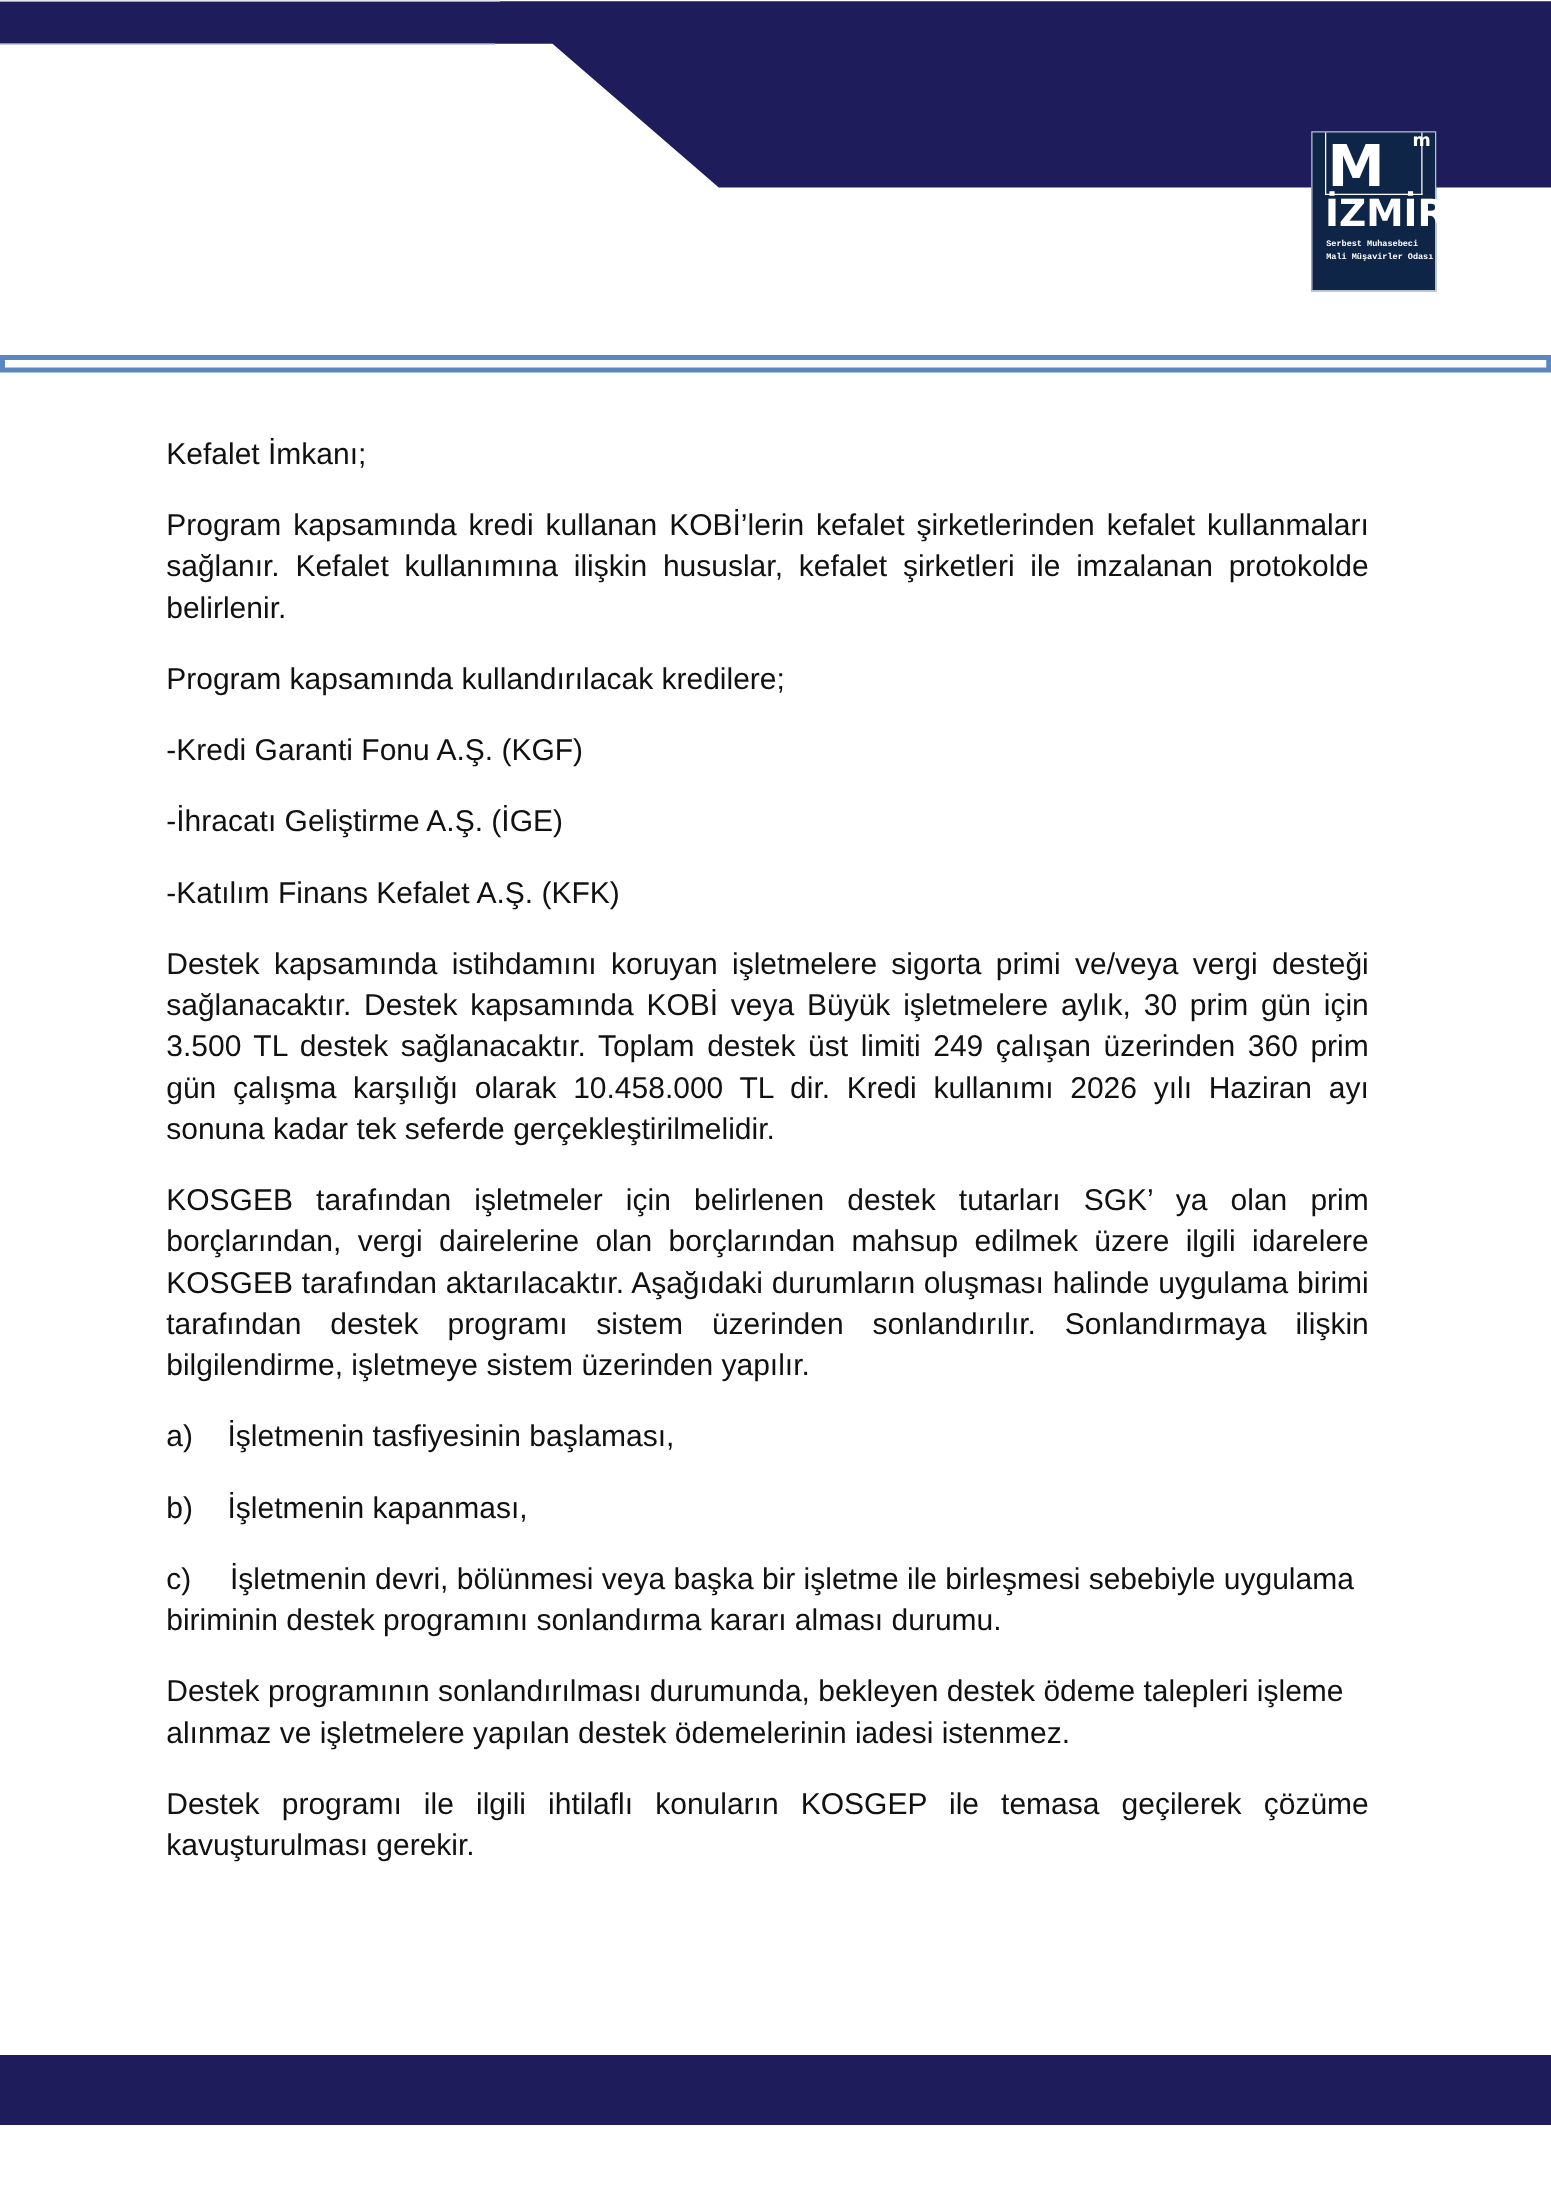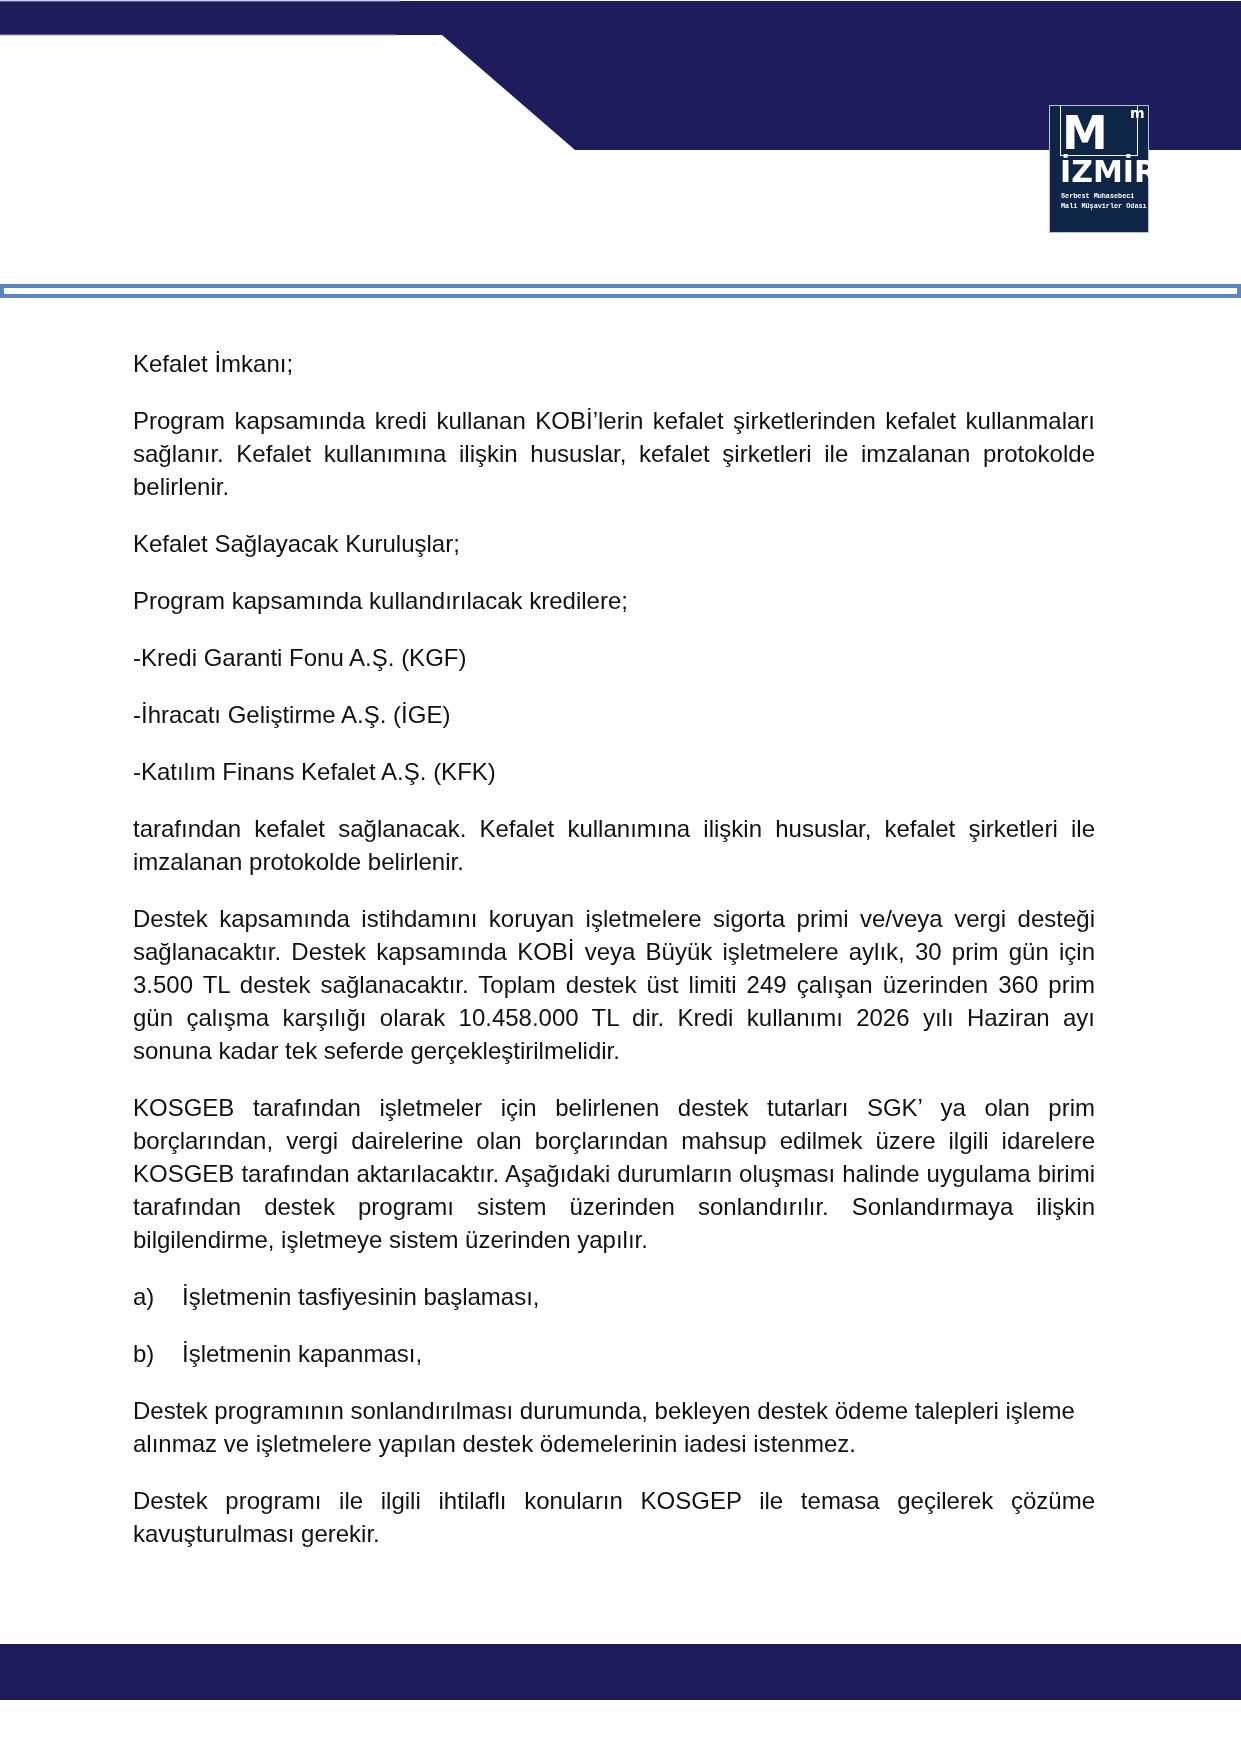--- a/index.html
+++ b/index.html
@@ -75,35 +75,36 @@
   <span class="city">İZMİR</span>
   <span class="sub1">Serbest Muhasebeci</span>
   <span class="sub2">Mali Müşavirler Odası</span>
 </div>
 
 <div class="separator"></div>
 
 <div class="content">
   <p class="heading">Kefalet İmkanı;</p>
   <p>Program kapsamında kredi kullanan KOBİ’lerin kefalet şirketlerinden kefalet kullanmaları sağlanır. Kefalet kullanımına ilişkin hususlar, kefalet şirketleri ile imzalanan protokolde belirlenir.</p>
-  <p class="heading">Kefalet Sağlayacak Kuruluşlar;</p>
   <p class="heading">Program kapsamında kullandırılacak kredilere;</p>
   <p class="heading">-Kredi Garanti Fonu A.Ş. (KGF)</p>
   <p class="heading">-İhracatı Geliştirme A.Ş. (İGE)</p>
   <p class="heading">-Katılım Finans Kefalet A.Ş. (KFK)</p>
-  <p class="cond">tarafından kefalet sağlanacak. Kefalet kullanımına ilişkin hususlar, kefalet şirketleri ile imzalanan protokolde belirlenir.</p>
   <p class="cond">Destek kapsamında istihdamını koruyan işletmelere sigorta primi ve/veya vergi desteği sağlanacaktır. Destek kapsamında KOBİ veya Büyük işletmelere aylık, 30 prim gün için 3.500 TL destek sağlanacaktır. Toplam destek üst limiti 249 çalışan üzerinden 360 prim gün çalışma karşılığı olarak 10.458.000 TL dir. Kredi kullanımı 2026 yılı Haziran ayı sonuna kadar tek seferde gerçekleştirilmelidir.</p>
   <p class="cond">KOSGEB tarafından işletmeler için belirlenen destek tutarları SGK’ ya olan prim borçlarından, vergi dairelerine olan borçlarından mahsup edilmek üzere ilgili idarelere KOSGEB tarafından aktarılacaktır. Aşağıdaki durumların oluşması halinde uygulama birimi tarafından destek programı sistem üzerinden sonlandırılır. Sonlandırmaya ilişkin bilgilendirme, işletmeye sistem üzerinden yapılır.</p>
 
   <div class="list-item cond">
     <span class="marker">a)</span>
     <span class="text">İşletmenin tasfiyesinin başlaması,</span>
   </div>
   <div class="list-item cond">
     <span class="marker">b)</span>
     <span class="text">İşletmenin kapanması,</span>
   </div>
+  <div class="list-item wrap cond">
+    <span class="marker">c)</span><span class="text">İşletmenin devri, bölünmesi veya başka bir işletme ile birleşmesi sebebiyle uygulama biriminin destek programını sonlandırma kararı alması durumu.</span>
+  </div>
 
   <p class="cond heading">Destek programının sonlandırılması durumunda, bekleyen destek ödeme talepleri işleme alınmaz ve işletmelere yapılan destek ödemelerinin iadesi istenmez.</p>
   <p class="cond">Destek programı ile ilgili ihtilaflı konuların KOSGEP ile temasa geçilerek çözüme kavuşturulması gerekir.</p>
 </div>
 
 <div class="footer-band"></div>
 
 </body></html>

